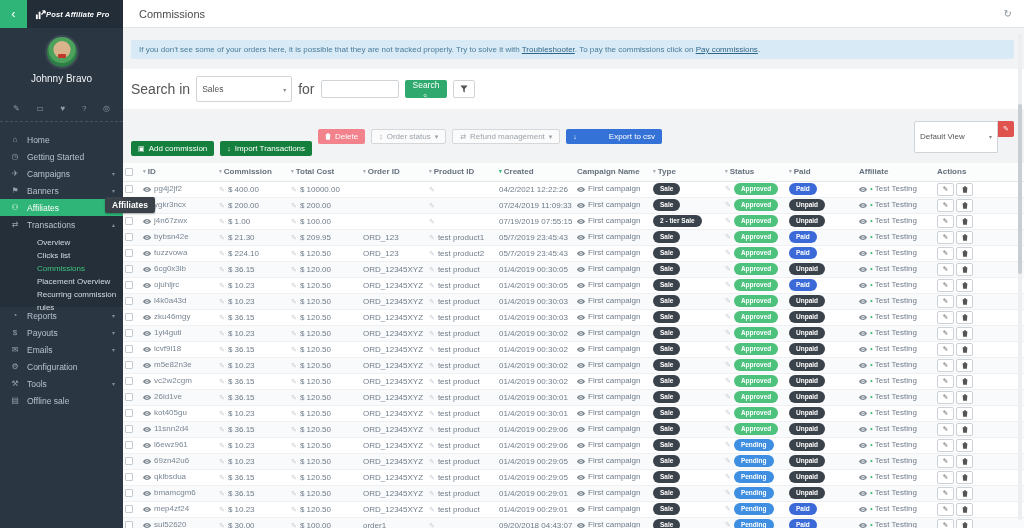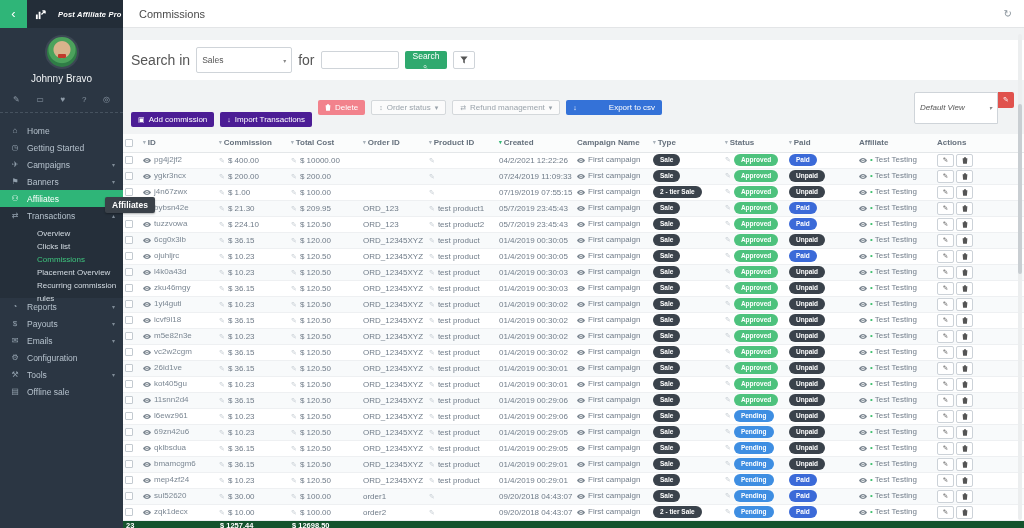--- a/index.html
+++ b/index.html
@@ -3,26 +3,26 @@
 <meta charset="utf-8">
 <style>
   * { margin:0; padding:0; box-sizing:border-box; }
   html,body { width:1024px; height:528px; overflow:hidden; font-family:"Liberation Sans", sans-serif; background:#fff; }
   .app { position:relative; width:1024px; height:528px; }
 
   
   .sidebar { position:absolute; left:0; top:0; width:123px; height:528px; background:#2b3643; color:#b6c2cd; z-index:2; }
   .sidebar-top { display:flex; height:28px; }
   .back-btn { width:27px; height:28px; background:#2fb578; border:none; color:#fff; font-size:13px; cursor:pointer; line-height:28px; }
-  .logo { flex:1; background:#232d38; display:flex; align-items:center; gap:12px; padding-left:8px; }
+  .logo { flex:1; background:#232d38; display:flex; align-items:center; gap:0; padding-left:8px; }
   .logo-text { color:#fff; font-size:7.5px; font-weight:bold; font-style:italic; letter-spacing:.2px; }
   .profile { text-align:center; padding-top:7px; border-bottom:1px dashed #46525f; padding-bottom:8px; }
   .avatar { width:34px; height:34px; border-radius:50%; margin:0 auto 4px; background:radial-gradient(circle at 50% 42%, #d9b38c 0 8px, #4ca25c 9px 13px, #2f7d46 14px); border:2px solid #3c4754; position:relative; }
   .avatar:after { content:""; position:absolute; left:11px; top:17px; width:8px; height:4px; background:#c0392b; border-radius:1px; }
-  .username { color:#f2f5f7; font-size:10px; margin-bottom:11px; }
+  .username { color:#f2f5f7; font-size:10px; margin-bottom:20px; }
   .profile-icons { display:flex; justify-content:space-between; padding:0 13px; }
   .p-icon { font-size:8px; color:#8d9aa7; cursor:pointer; }
   .menu { margin-top:9px; }
   .menu-item { height:17px; display:flex; align-items:center; gap:7px; padding:0 8px 0 10px; font-size:8.5px; cursor:pointer; }
   .menu-item .mi-icon { width:10px; text-align:center; font-size:8px; color:#93a1ae; }
   .menu-item .mi-caret { margin-left:auto; font-size:6px; color:#7f8b97; }
   .menu-item.active { background:#2fb578; color:#fff; }
   .menu-item.active .mi-icon, .menu-item.active .mi-caret { color:#fff; }
   .menu-item.open { background:#252f3a; }
   .submenu { background:#252f3a; padding:3px 0 6px; }
@@ -47,26 +47,26 @@
   .select { background:#fff; border:1px solid #cfd4d9; border-radius:2px; height:18px; display:flex; align-items:center; font-size:8.5px; color:#555; padding:12px 5px; cursor:pointer;text-align:center; }
   .select .caret { margin-left:auto; font-size:6px; color:#888; padding-left:6px; }
   .sel-searchin { width:96px; }
   .search-input { width:78px; height:18px; border:1px solid #cfd4d9; border-radius:2px; font-size:8.5px; padding:0 4px; color:#333; }
   .btn { border:none; border-radius:2px; height:18px; font-size:8.5px; display:inline-flex; align-items:center; gap:4px; padding:0 8px; cursor:pointer;flex-direction:column; }
   .btn-search { background:#2fa96e; color:#fff; }
   .btn-filter { background:#fff; border:1px solid #cfd4d9; height:18px; width:22px; justify-content:center; }
   .toolbar { display:flex; align-items:center; gap:6px; padding:8px 0 7px; }
   .tbtn { height:15px; font-size:8px; border-radius:2px; border:none; display:inline-flex; align-items:center; gap:4px; padding:0 7px; cursor:pointer; }
   .tbtn .ticon { font-size:7px; }
-  .tbtn-green { background:#4c1d95; color:#fff;margin-top:24px; }
+  .tbtn-green { background:#15803d; color:#fff;margin-top:24px; }
   .tbtn-red { background:#f2828c; color:#fff; }
   .tbtn-light { background:#fbfbfb; border:1px solid #d4d8db; color:#9aa3ab; }
   .tbtn-blue { background:#3472d8; color:#fff;gap:32px; }
   .view-group { margin-left:auto; display:flex; }
-  .sel-view { width:84px; height:32px; font-size:8px; border-radius:2px 0 0 2px;font-style:italic; }
+  .sel-view { width:84px; height:32px; font-size:8px; border-radius:2px 0 0 2px; }
   .btn-view-edit { width:16px; height:16px; background:#e0524d; border:none; border-radius:0 2px 2px 0; color:#fff; font-size:7px; cursor:pointer; }
 
   
   .grid { width:100%; border-collapse:collapse; table-layout:fixed; background:#fff; }
   .grid th { height:18px; font-size:8px; color:#66717d; text-align:left; font-weight:bold; background:#fbfcfc; border-bottom:1px solid #e4e7e9; padding:0 2px; white-space:nowrap; overflow:hidden; }
   .grid td { height:16px; font-size:8px; color:#707c89; border-bottom:1px solid #eef0f2; padding:0 2px; white-space:nowrap; overflow:hidden; }
   .grid tbody tr:nth-of-type(even) td { background:#f8fafb; }
   .sort-car { color:#aab3bb; font-size:5.5px; margin-right:2px; vertical-align:1px; }
   .sort-car.sorted { color:#35b877; }
   .checkbox { display:inline-block; width:8px; height:8px; border:1px solid #c3cad0; border-radius:1px; background:#fff; vertical-align:middle; cursor:pointer; }
@@ -211,20 +211,23 @@
 
   <div class="tooltip">Affiliates</div>
 
   <header class="topbar">
     <span class="page-title">Commissions</span>
     <span class="refresh">↻</span>
   </header>
 
   <main class="content">
     <div class="controls-wrap">
+      <div class="banner">
+        <span>If you don't see some of your orders here, it is possible that they are not tracked properly. Try to solve it with </span><a>Troubleshooter</a><span>. To pay the commissions click on </span><a>Pay commissions</a><span>.</span>
+      </div>
       <div class="search-band">
         <span class="lbl">Search in</span>
         <div class="select sel-searchin">
           <span>Sales</span>
           <span class="caret">▾</span>
         </div>
         <span class="lbl">for</span>
         <input class="search-input" type="text" value="" style="">
         <button class="btn btn-search">
           <span>Search</span>

